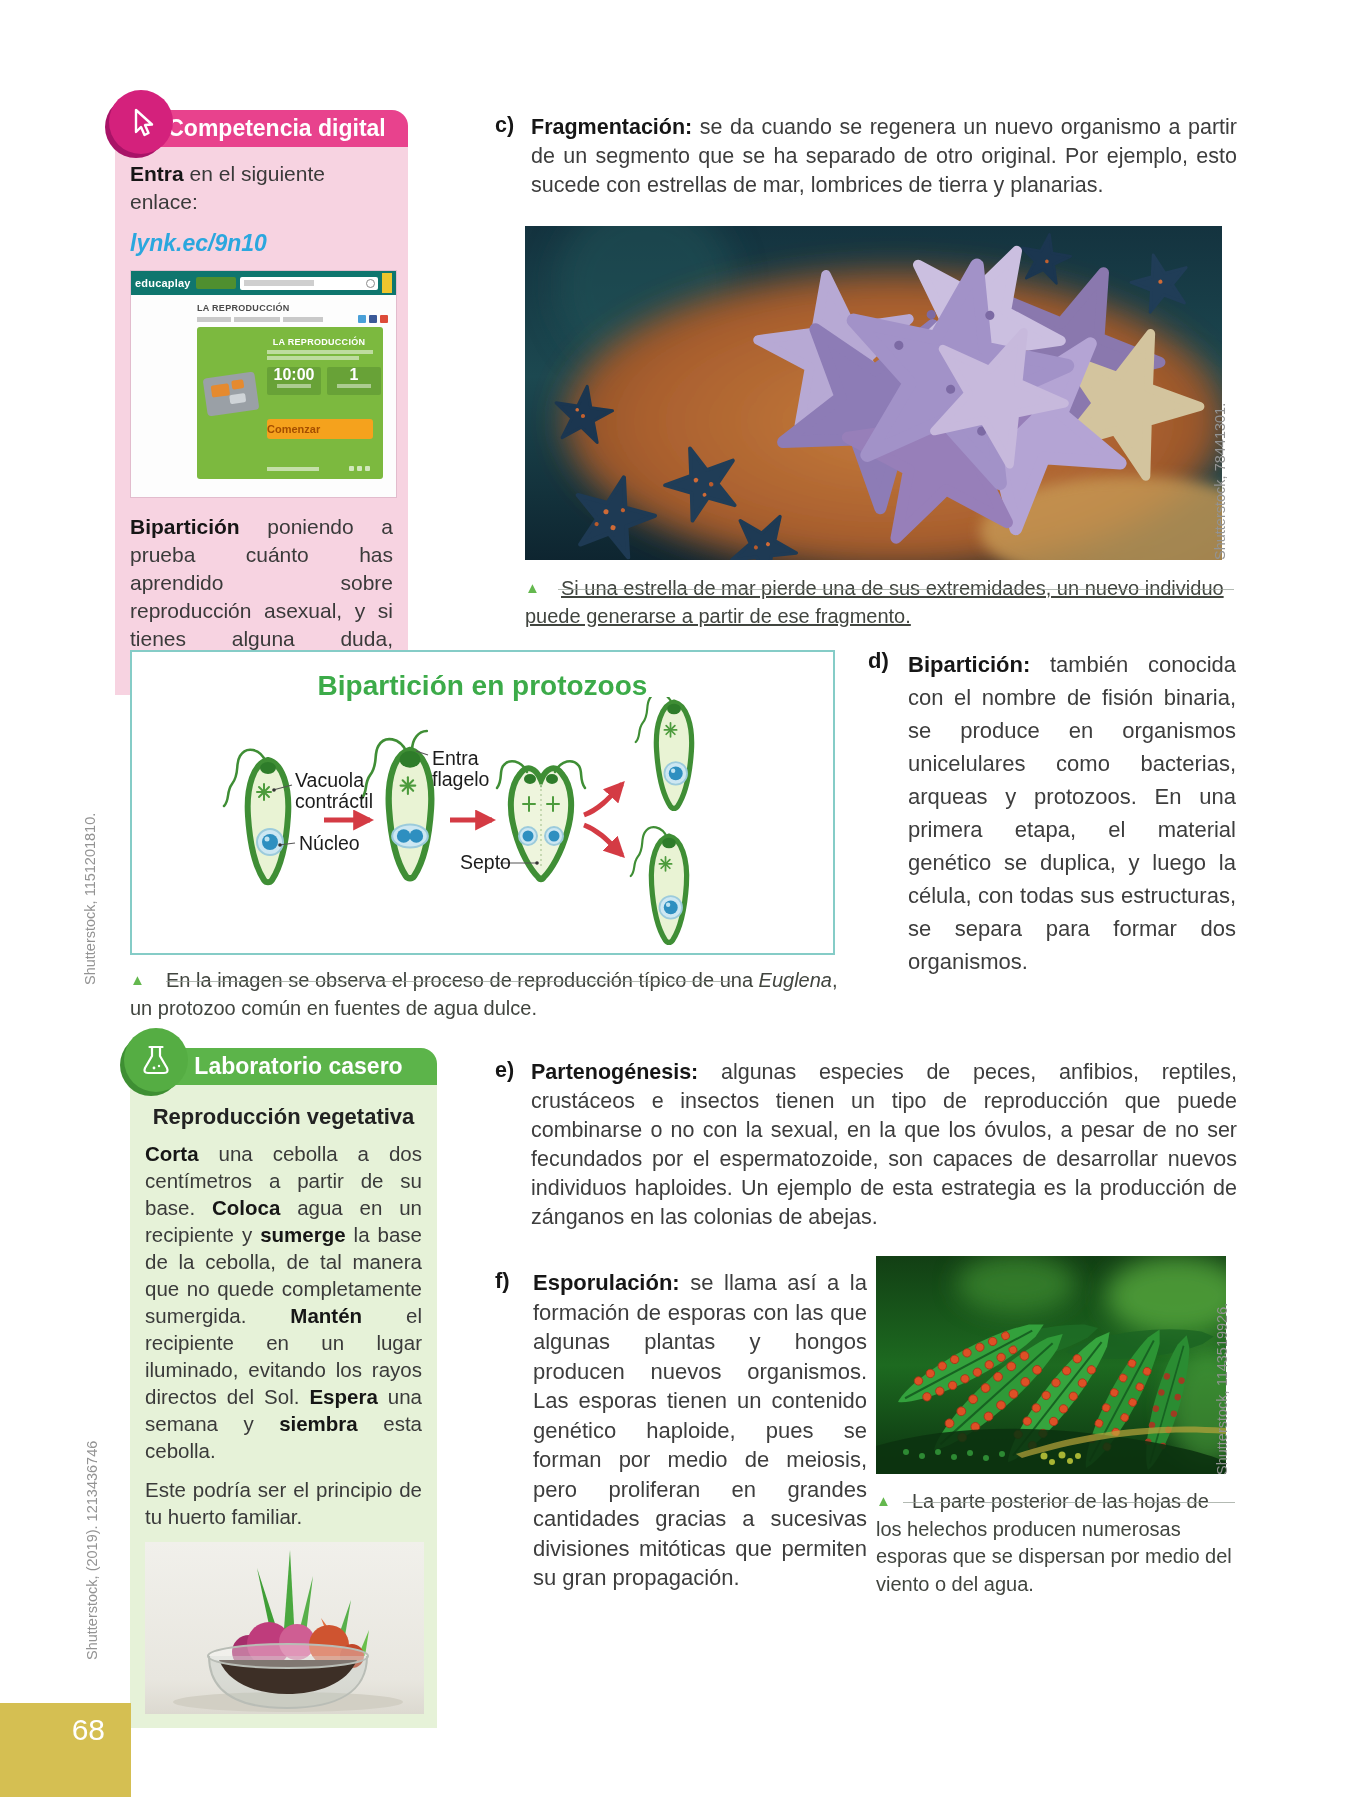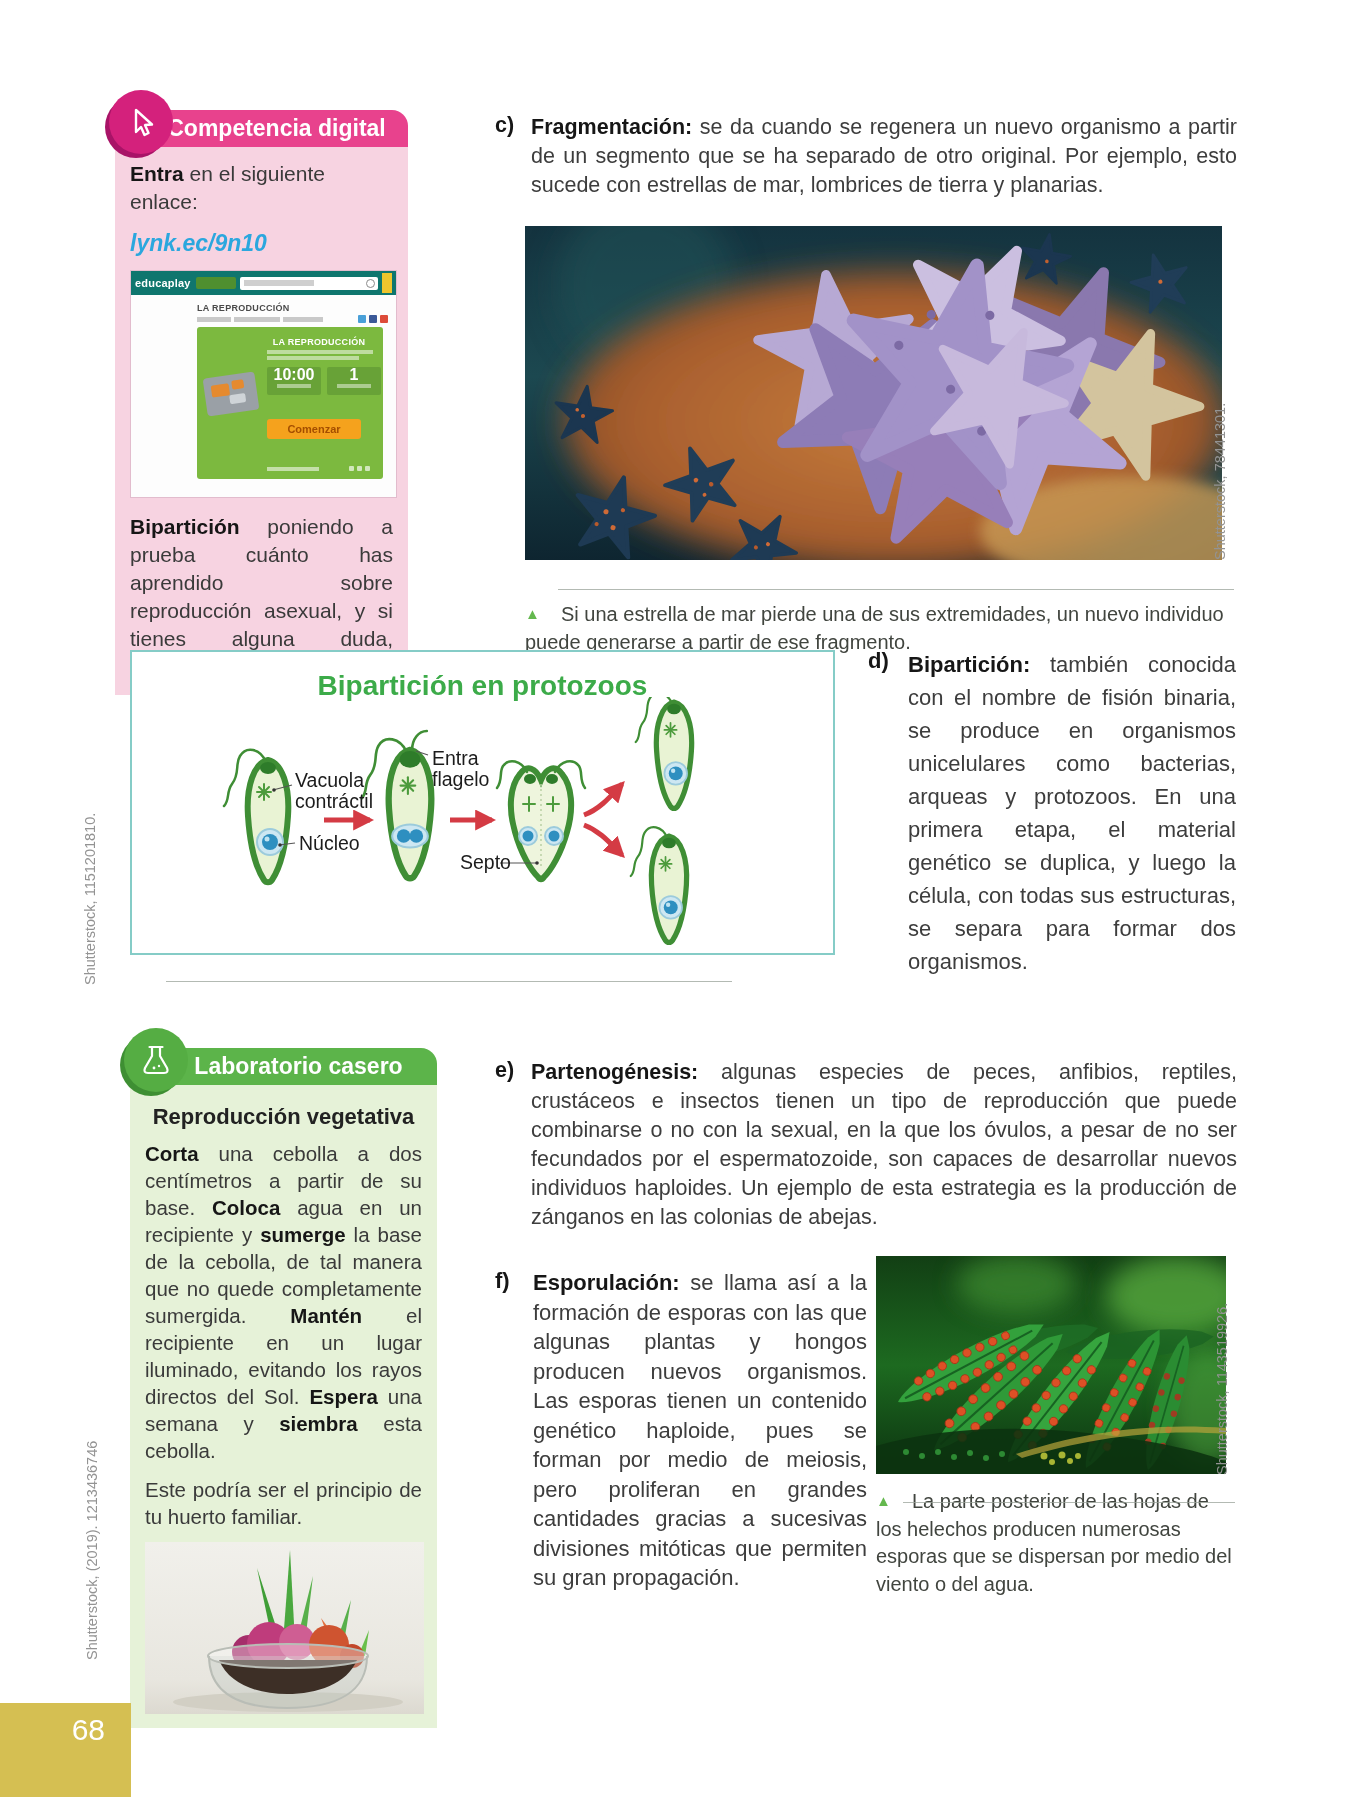--- a/index.html
+++ b/index.html
@@ -44,22 +44,22 @@
   .shot-card{position:relative;margin-left:66px;width:186px;height:152px;background:#7cb93f;border-radius:3px;overflow:hidden;}
   .shot-card-title{margin:10px 8px 3px 66px;text-align:center;font-size:9px;font-weight:bold;color:#fff;letter-spacing:.3px;}
   .shot-line{margin:2px 10px 0 70px;height:4px;background:rgba(255,255,255,.5);}
   .shot-line.s2{margin-right:24px;}
   .shot-thumb{position:absolute;left:8px;top:48px;width:52px;height:38px;background:#9aa0a6;border-radius:4px;transform:rotate(-8deg);box-shadow:2px 3px 0 #6f7б77;}
   .shot-thumb i{position:absolute;display:block;background:#e58a2f;border-radius:2px;}
   .shot-stats{position:absolute;left:70px;top:40px;display:flex;gap:6px;}
   .stat{width:54px;height:28px;background:#68a237;border-radius:2px;color:#fff;text-align:center;}
   .stat .v{font-size:16px;font-weight:bold;line-height:16px;}
   .stat .c{margin:1px auto 0;width:34px;height:4px;background:rgba(255,255,255,.45);}
-  .shot-btn{position:absolute;left:70px;top:92px;width:94px;height:20px;background:#f5a21d;border-radius:3px;
-            color:#a44e00;font-size:11px;font-weight:bold;text-align:center;line-height:20px;}
+  .shot-btn{position:absolute;left:70px;top:92px;width:106px;height:20px;background:#f5a21d;border-radius:3px;
+            color:#a44e00;font-size:11px;font-weight:bold;text-align:left;line-height:20px;}
   .shot-foot{position:absolute;left:70px;bottom:8px;display:flex;gap:3px;align-items:center;}
   .shot-foot .fbar{width:52px;height:4px;background:rgba(255,255,255,.55);}
   .shot-foot .fdot{width:5px;height:5px;border-radius:1px;background:rgba(255,255,255,.65);}
 
   
   .item{position:absolute;}
   .ilabel{position:absolute;left:0;top:0;font-weight:bold;color:#161616;}
   .itext{margin:0 0 0 36px;text-align:justify;}
   .item-c .itext,.item-e .itext{font-size:21.5px;line-height:29px;}
   .item-c .ilabel,.item-e .ilabel{font-size:21.5px;}
@@ -253,21 +253,21 @@
         </g>
         <g transform="translate(470,170) rotate(96) scale(0.7)">
             <use href="#star5" fill="#c7b9dc" stroke="#c7b9dc" stroke-width="12"></use>
           </g>
       </g>
     </svg>
   </div>
   <div class="vcred" style="left:1228px;top:544px;">Shutterstock, 78441301.</div>
 
   <div class="caprule" style="left:558px;top:589px;width:676px;"></div>
-  <div class="caption" style="left:525px;top:600px;width:710px;">
+  <div class="caption" style="left:525px;top:574px;width:710px;text-decoration:underline;">
     <span class="tri">▲</span><span>Si una estrella de mar pierde una de sus extremidades, un nuevo individuo puede generarse a partir de ese fragmento.</span>
   </div>
 
   <div class="figbox" style="left:130px;top:650px;width:705px;height:305px;">
     <div class="figtitle">Bipartición en protozoos</div>
     <svg style="position:absolute;left:0;top:45px;" width="701" height="258" viewBox="0 0 701 258">
       <defs>
         <marker id="arr" viewBox="0 0 10 10" refX="8" refY="5" markerWidth="4.2" markerHeight="4.2" orient="auto-start-reverse">
           <path d="M0,0 L10,5 L0,10 Z" fill="#d43b44"></path>
         </marker>
@@ -350,20 +350,23 @@
     <div class="dlabel" style="left:328px;top:200px;">Septo</div>
   </div>
   <div class="vcred" style="left:98px;top:969px;">Shutterstock, 1151201810.</div>
 
   <div class="item item-d" style="left:868px;top:648px;width:368px;">
     <span class="ilabel">d)</span>
     <p class="itext"><b>Bipartición:</b><span> también conocida con el nombre de fisión binaria, se produce en organismos unicelulares como bacterias, arqueas y protozoos. En una primera etapa, el material genético se duplica, y luego la célula, con todas sus estructuras, se separa para formar dos organismos.</span></p>
   </div>
 
   <div class="caprule" style="left:166px;top:981px;width:566px;"></div>
+  <div class="caption" style="left:130px;top:966px;width:715px;">
+    <span class="tri">▲</span><span><span>En la imagen se observa el proceso de reproducción típico de una </span><span style="font-style: italic;">Euglena</span><span>, un protozoo común en fuentes de agua dulce.</span></span>
+  </div>
 
   <div class="feature lab" style="left:130px;top:1048px;width:307px;">
     <div class="fbadge">
       <svg width="34" height="34" viewBox="-17 -17 34 34">
         <path d="M-4,-13 L-4,-4 L-11,8 Q-13,13 -8,13 L8,13 Q13,13 11,8 L4,-4 L4,-13" fill="none" stroke="#ffffff" stroke-width="2.2" stroke-linejoin="round" stroke-linecap="round"></path>
         <line x1="-6.5" y1="-13" x2="6.5" y2="-13" stroke="#ffffff" stroke-width="2.2" stroke-linecap="round"></line>
         <circle cx="-2" cy="8" r="1.4" fill="#fff"></circle>
           <circle cx="3" cy="6" r="1.2" fill="#fff"></circle>
       </svg>
     </div>

